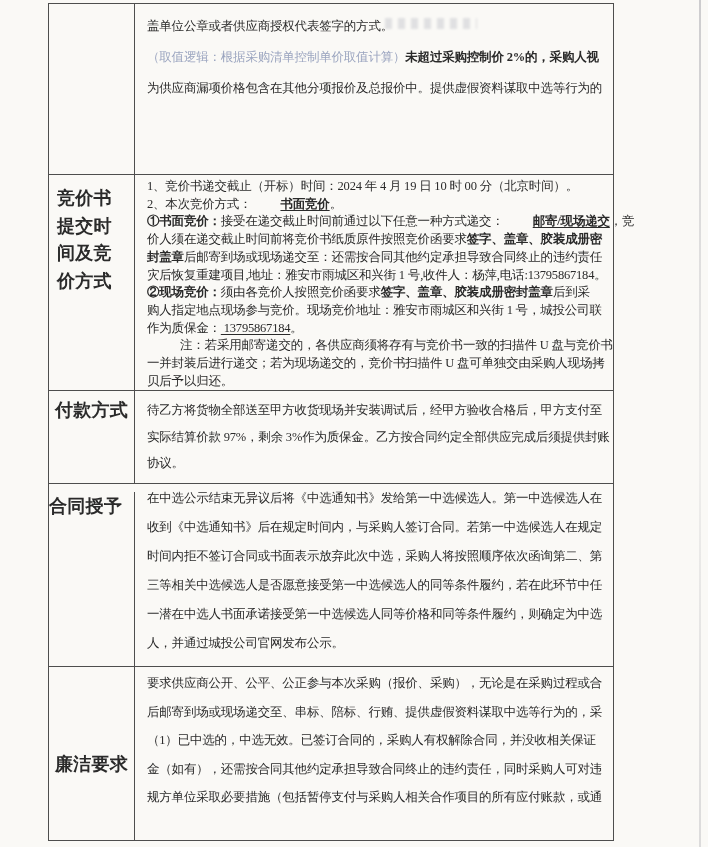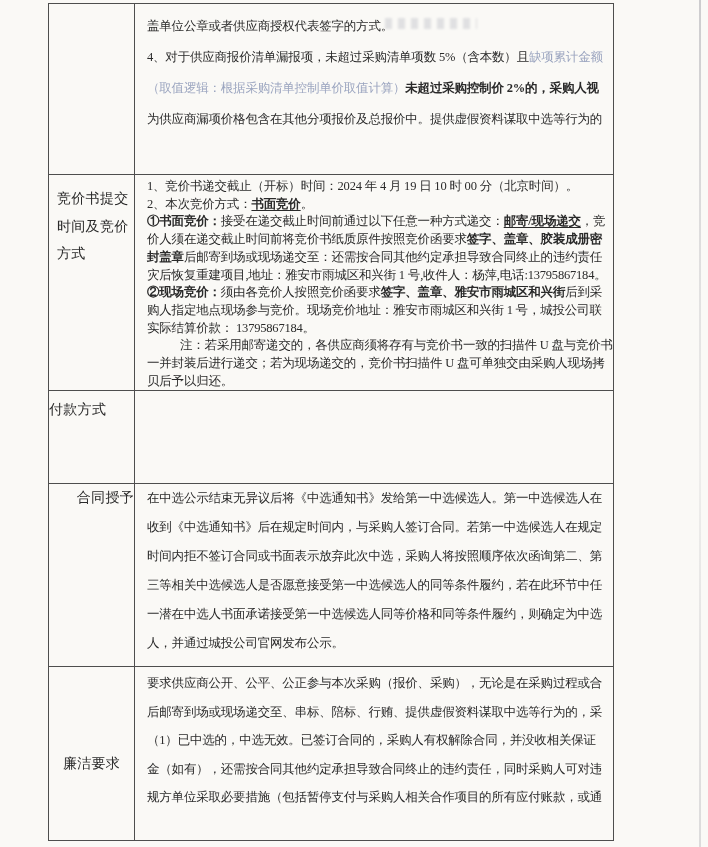--- a/index.html
+++ b/index.html
@@ -26,42 +26,42 @@
   }
   .row{display:flex;box-sizing:border-box;border-bottom:1.5px solid var(--border);}
   .row:last-child{border-bottom:none;flex:1;}
   .row1{height:171px;}
   .row2{height:216px;}
   .row3{height:93px;}
   .row4{height:183px;}
   .cell{box-sizing:border-box;}
   .label{
     width:86px;flex:0 0 86px;border-right:1.5px solid var(--border);
-    font-size:14px;font-weight:400;letter-spacing:.3px;
+    font-size:18px;font-weight:700;letter-spacing:.3px;
   }
   .content{
     flex:1;padding-left:12px;padding-right:10px;
     font-size:12.5px;letter-spacing:-0.2px;
     position:relative;
   }
   .line{white-space:nowrap;}
   .indent{text-indent:33px;}
   .seg-b{font-weight:bold;}
-  .seg-u{text-underline-offset:2px;}
-  .seg-bu{font-weight:bold;text-decoration:underline;text-underline-offset:2px;}
+  .seg-u{text-decoration:underline;text-underline-offset:2px;}
+  .seg-bu{font-weight:bold;text-decoration:underline;text-underline-offset:2px;margin-left:29px;}
   .seg-blue{color:var(--blue);}
   
   .row1 .content{padding-top:7px;line-height:31px;}
   .row2 .content{padding-top:3px;line-height:17.7px;}
   .row3 .content{padding-top:6px;line-height:26.5px;}
   .row4 .content{padding-top:0;line-height:29px;}
   .row5 .content{padding-top:2px;line-height:28.5px;}
   .row2 .label{padding:10px 4px 0 8px;line-height:27.5px;}
-  .row3 .label{padding-top:11px;line-height:16px;}
-  .row4 .label{padding-top:6px;text-align:right;line-height:16px;}
+  .row3 .label{padding-top:11px;text-align:center;line-height:16px;}
+  .row4 .label{padding-top:6px;text-align:left;line-height:16px;margin-top:8px;}
   .row5 .label{display:flex;align-items:center;justify-content:center;padding-top:20px;}
   
   .ghost{
     position:absolute;left:250px;top:14px;width:92px;height:11px;
     background:repeating-linear-gradient(90deg, rgba(135,140,158,.22) 0 7px, rgba(135,140,158,0) 7px 13px);
     filter:blur(1px);
     pointer-events:none;
   }
 </style>
 </head>
@@ -69,46 +69,50 @@
 
 <div class="scan-crease"></div>
 
 <div class="doc-table">
 
   <div class="row row1">
     <div class="cell label"></div>
     <div class="cell content">
       <div class="ghost"></div>
     <div class="line"><span class="seg-n">盖单位公章或者供应商授权代表签字的方式。</span></div>
-        <div class="line"><span class="seg-n">4、对于供应商报价清单漏报项，未超过采购清单项数 5%（含本数）且</span><span class="seg-blue">缺项累计金额</span></div>
         <div class="line"><span class="seg-blue">（取值逻辑：根据采购清单控制单价取值计算）</span><span class="seg-b">未超过采购控制价 2%的，采购人视</span></div>
         <div class="line"><span class="seg-n">为供应商漏项价格包含在其他分项报价及总报价中。提供虚假资料谋取中选等行为的</span></div>
       </div>
   </div>
 
   <div class="row row2">
     <div class="cell label">竞价书提交时间及竞价方式</div>
     <div class="cell content">
         <div class="line"><span class="seg-n">1、竞价书递交截止（开标）时间：2024 年 4 月 19 日 10 时 00 分（北京时间）。</span></div>
         <div class="line"><span class="seg-n">2、本次竞价方式：</span><span class="seg-bu">书面竞价</span><span class="seg-n">。</span></div>
         <div class="line"><span class="seg-b">①书面竞价：</span><span class="seg-n">接受在递交截止时间前通过以下任意一种方式递交：</span><span class="seg-bu">邮寄/现场递交</span><span class="seg-n">，竞</span></div>
         <div class="line"><span class="seg-n">价人须在递交截止时间前将竞价书纸质原件按照竞价函要求</span><span class="seg-b">签字、盖章、胶装成册密</span></div>
         <div class="line"><span class="seg-b">封盖章</span><span class="seg-n">后邮寄到场或现场递交至：还需按合同其他约定承担导致合同终止的违约责任</span></div>
         <div class="line"><span class="seg-n">灾后恢复重建项目,地址：雅安市雨城区和兴街 1 号,收件人：杨萍,电话:13795867184。</span></div>
-        <div class="line"><span class="seg-b">②现场竞价：</span><span class="seg-n">须由各竞价人按照竞价函要求</span><span class="seg-b">签字、盖章、雅安市雨城区和兴街</span><span class="seg-n">后到采</span></div>
+        <div class="line"><span class="seg-b">②现场竞价：</span><span class="seg-n">须由各竞价人按照竞价函要求</span><span class="seg-b">签字、盖章、胶装成册密封盖章</span><span class="seg-n">后到采</span></div>
         <div class="line"><span class="seg-n">购人指定地点现场参与竞价。现场竞价地址：雅安市雨城区和兴街 1 号，城投公司联</span></div>
-        <div class="line"><span class="seg-n">实际结算价款：</span><span class="seg-u"> 13795867184</span><span class="seg-n">。</span></div>
+        <div class="line"><span class="seg-n">作为质保金：</span><span class="seg-u"> 13795867184</span><span class="seg-n">。</span></div>
         <div class="line indent"><span class="seg-n">注：若采用邮寄递交的，各供应商须将存有与竞价书一致的扫描件 U 盘与竞价书</span></div>
         <div class="line"><span class="seg-n">一并封装后进行递交；若为现场递交的，竞价书扫描件 U 盘可单独交由采购人现场拷</span></div>
         <div class="line"><span class="seg-n">贝后予以归还。</span></div>
       </div>
   </div>
 
   <div class="row row3">
     <div class="cell label">付款方式</div>
+    <div class="cell content">
+        <div class="line"><span class="seg-n">待乙方将货物全部送至甲方收货现场并安装调试后，经甲方验收合格后，甲方支付至</span></div>
+        <div class="line"><span class="seg-n">实际结算价款 97%，剩余 3%作为质保金。乙方按合同约定全部供应完成后须提供封账</span></div>
+        <div class="line"><span class="seg-n">协议。</span></div>
+      </div>
   </div>
 
   <div class="row row4">
     <div class="cell label">合同授予</div>
     <div class="cell content">
         <div class="line"><span class="seg-n">在中选公示结束无异议后将《中选通知书》发给第一中选候选人。第一中选候选人在</span></div>
         <div class="line"><span class="seg-n">收到《中选通知书》后在规定时间内，与采购人签订合同。若第一中选候选人在规定</span></div>
         <div class="line"><span class="seg-n">时间内拒不签订合同或书面表示放弃此次中选，采购人将按照顺序依次函询第二、第</span></div>
         <div class="line"><span class="seg-n">三等相关中选候选人是否愿意接受第一中选候选人的同等条件履约，若在此环节中任</span></div>
         <div class="line"><span class="seg-n">一潜在中选人书面承诺接受第一中选候选人同等价格和同等条件履约，则确定为中选</span></div>

